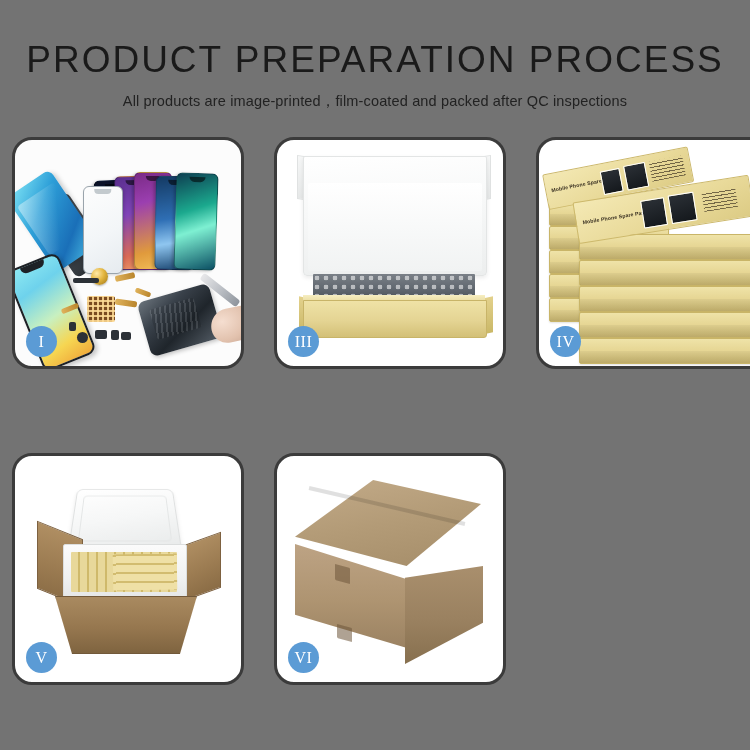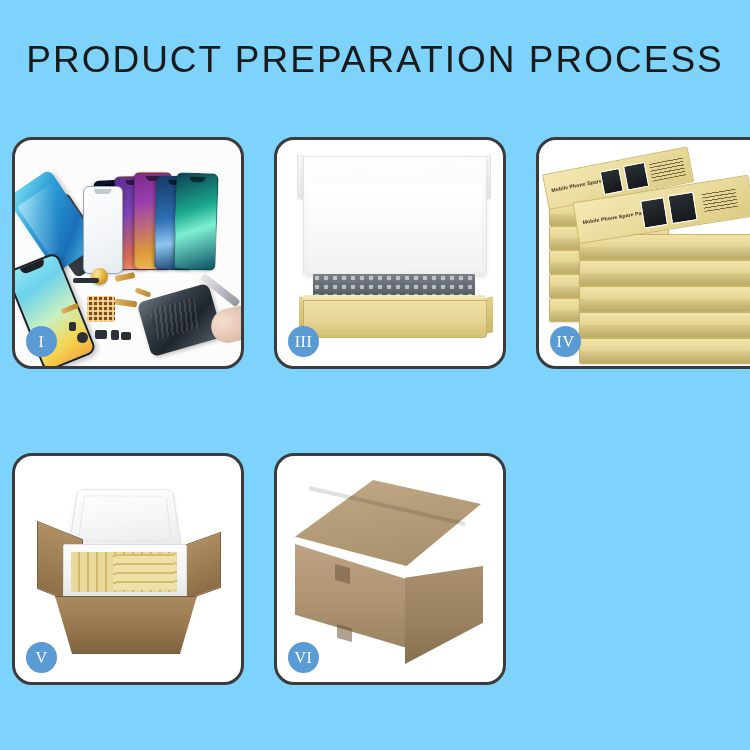--- a/index.html
+++ b/index.html
@@ -11,21 +11,21 @@
     width: 750px;
     height: 750px;
     overflow: hidden;
     font-family: "Liberation Sans", sans-serif;
     -webkit-font-smoothing: antialiased;
   }
   .page {
     position: relative;
     width: 750px;
     height: 750px;
-    background: #7dd3fc;
+    background: #737373;
   }
 
   
   .header {
     position: absolute;
     left: 0; top: 0;
     width: 750px;
     text-align: center;
   }
   .title {
@@ -499,20 +499,21 @@
   .c6 .tab1 { left: 48px; top: 86px; width: 15px; height: 16px; transform: skewY(16deg); }
   .c6 .tab2 { left: 50px; top: 146px; width: 15px; height: 14px; transform: skewY(16deg); }
 </style>
 </head>
 <body>
 
 <div class="page">
 
   <div class="header">
     <h1 class="title">PRODUCT PREPARATION PROCESS</h1>
+    <p class="subtitle">All products are image-printed，film-coated and packed after QC inspections</p>
   </div>
 
   <div class="grid">
 
     <div class="panel p1">
       <div class="panel-stage">
         <div class="fanrow">
           <div class="fanphone fp1"></div>
           <div class="fanphone fp2"></div>
           <div class="fanphone fp3"></div>

